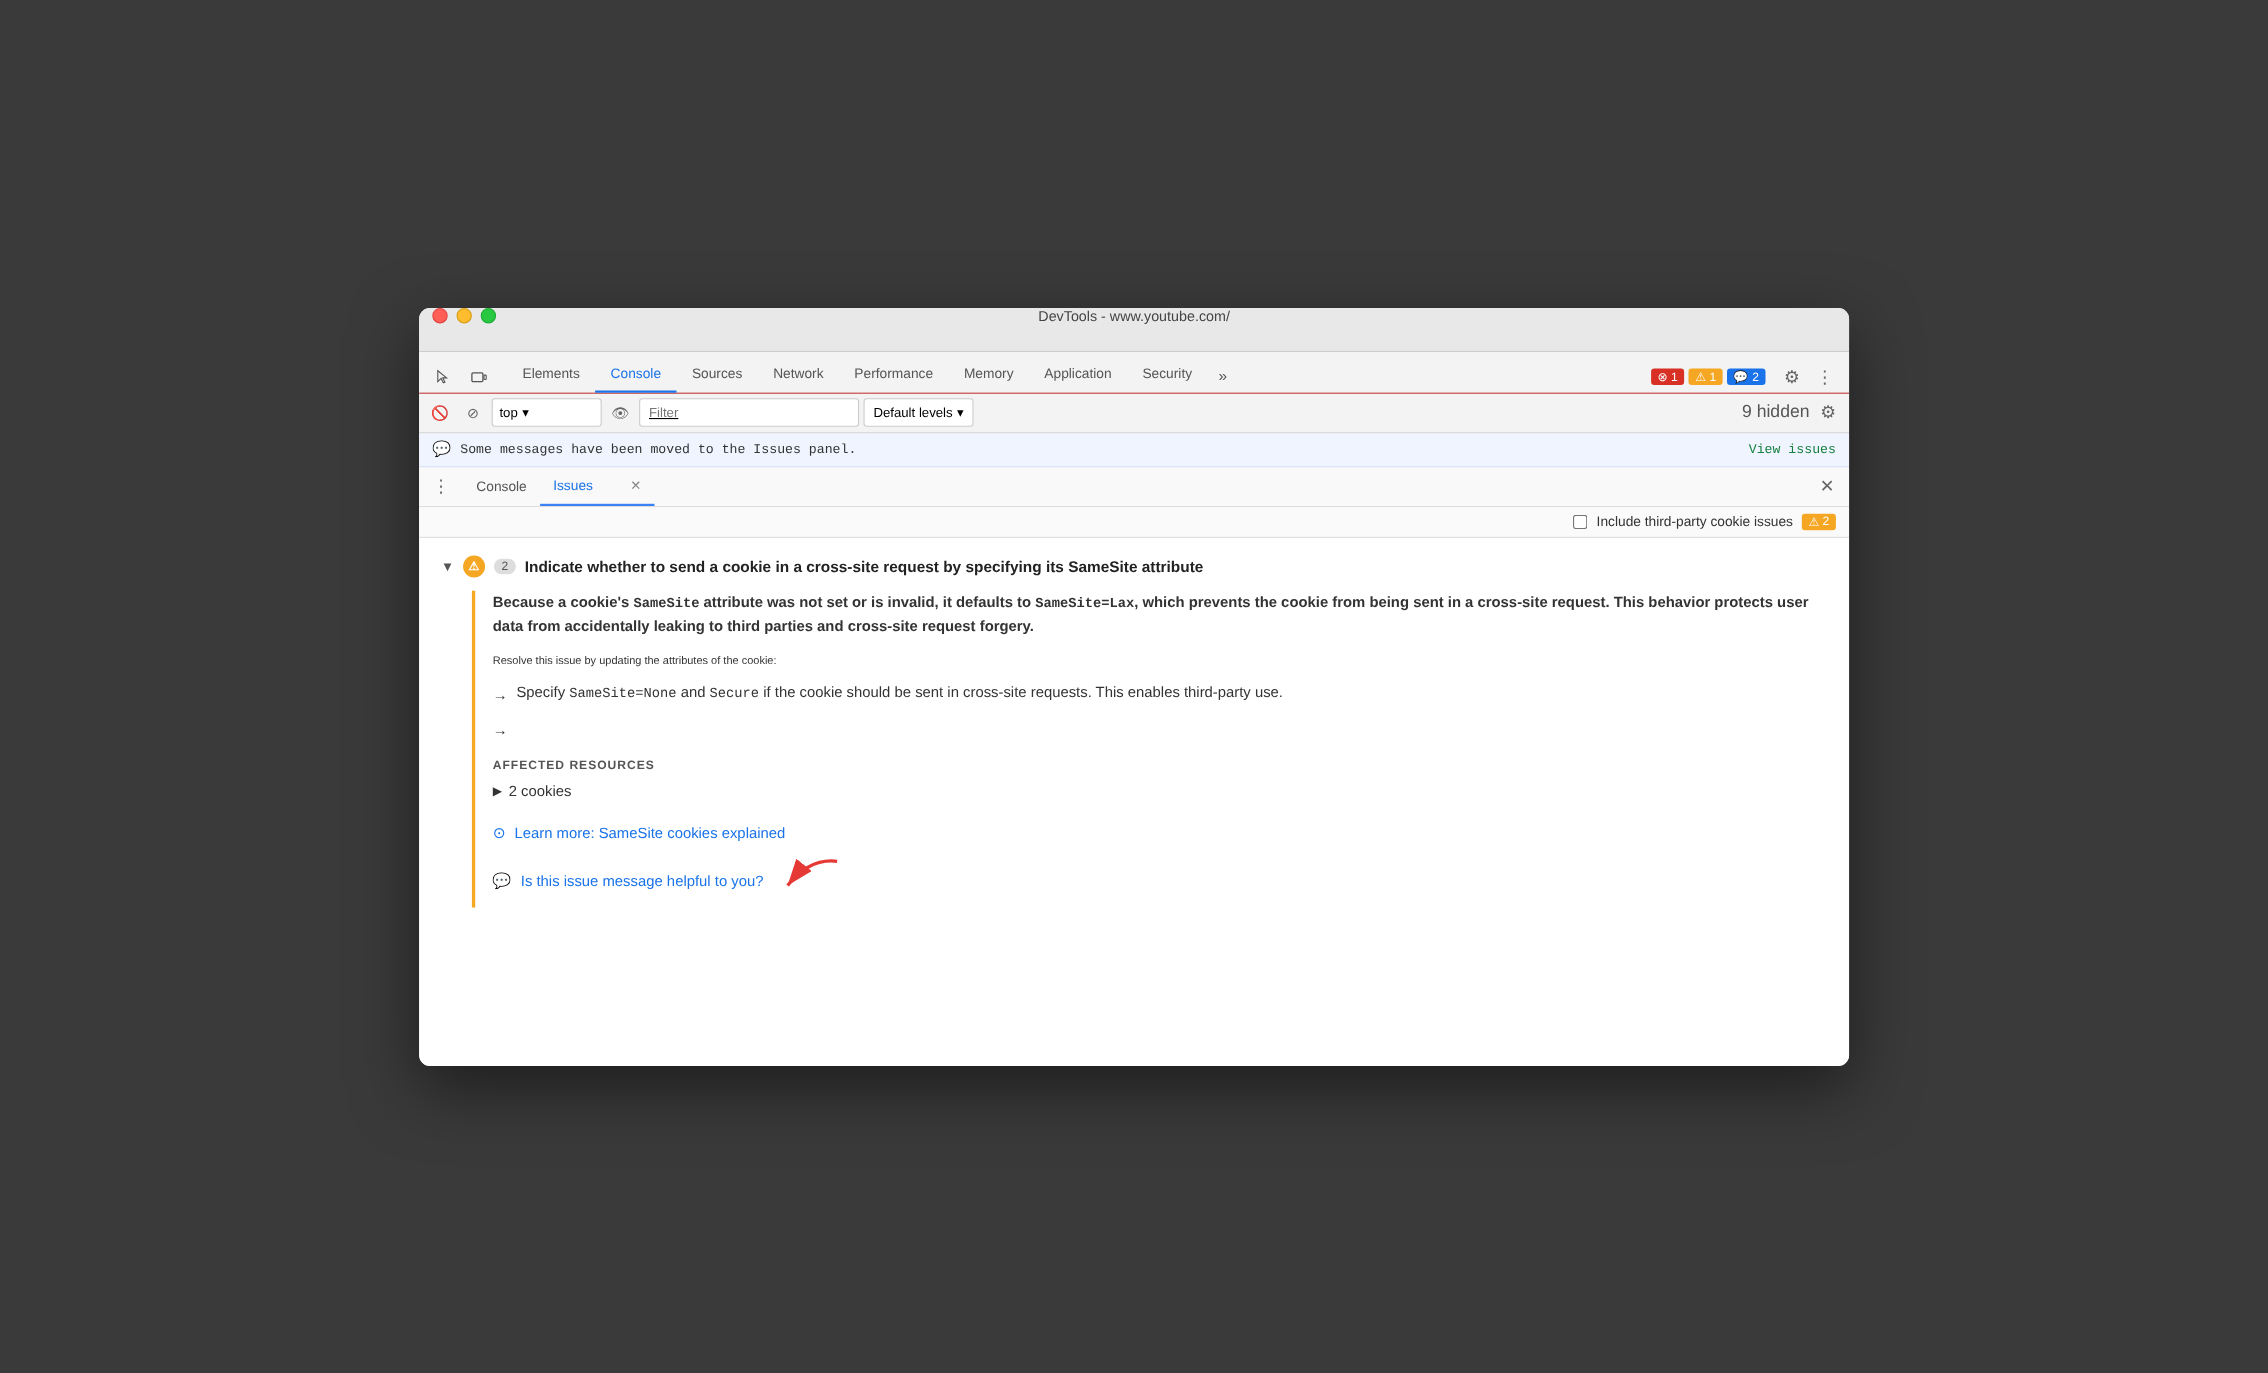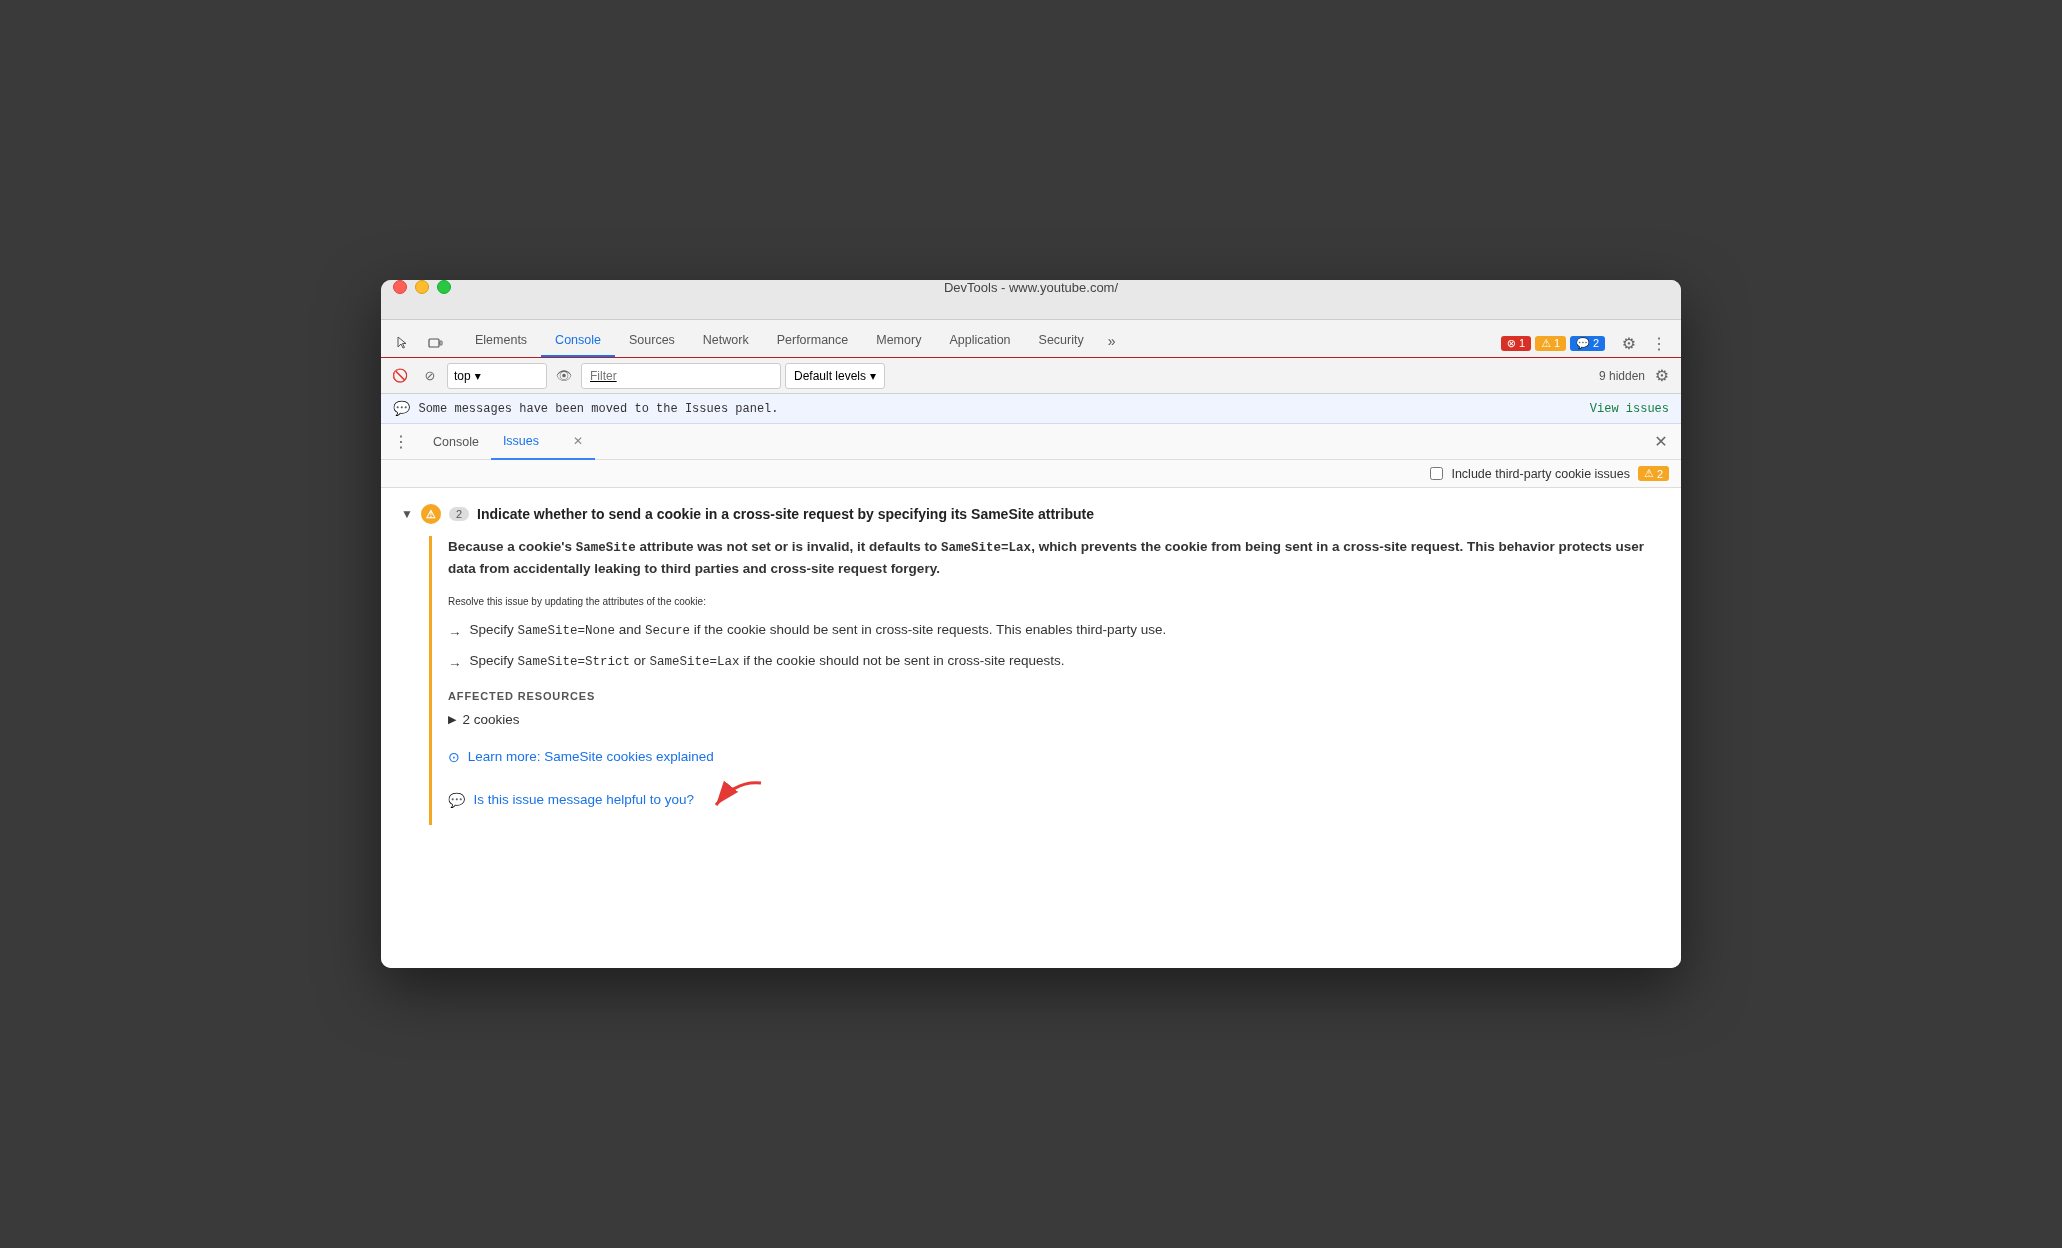--- a/index.html
+++ b/index.html
@@ -152,21 +152,21 @@
       border-radius: 3px;
       background: white;
       height: 26px;
       padding: 0 8px;
       font-size: 12px;
       cursor: pointer;
       gap: 4px;
     }
     .hidden-count {
       margin-left: auto;
-      font-size: 12px;
+      font-size: 16px;
       color: #555;
     }
     .settings-icon-sm {
       width: 26px;
       height: 26px;
       display: flex;
       align-items: center;
       justify-content: center;
       cursor: pointer;
       color: #666;
@@ -576,23 +576,20 @@
 
         <div class="bullet-item">
           <span class="bullet-arrow">→</span>
           <span>
             Specify <code class="code-inline">SameSite=None</code> and <code class="code-inline">Secure</code> if the cookie should be sent in cross-site requests. This enables third-party use.
           </span>
         </div>
 
         <div class="bullet-item">
           <span class="bullet-arrow">→</span>
-          <span>
-            Specify <code class="code-inline">SameSite=Strict</code> or <code class="code-inline">SameSite=Lax</code> if the cookie should not be sent in cross-site requests.
-          </span>
         </div>
 
         <div class="affected-resources">
           <div class="affected-label">AFFECTED RESOURCES</div>
           <div class="cookies-row">
             <span class="cookies-arrow">▶</span>
             <span>2 cookies</span>
           </div>
         </div>
 

